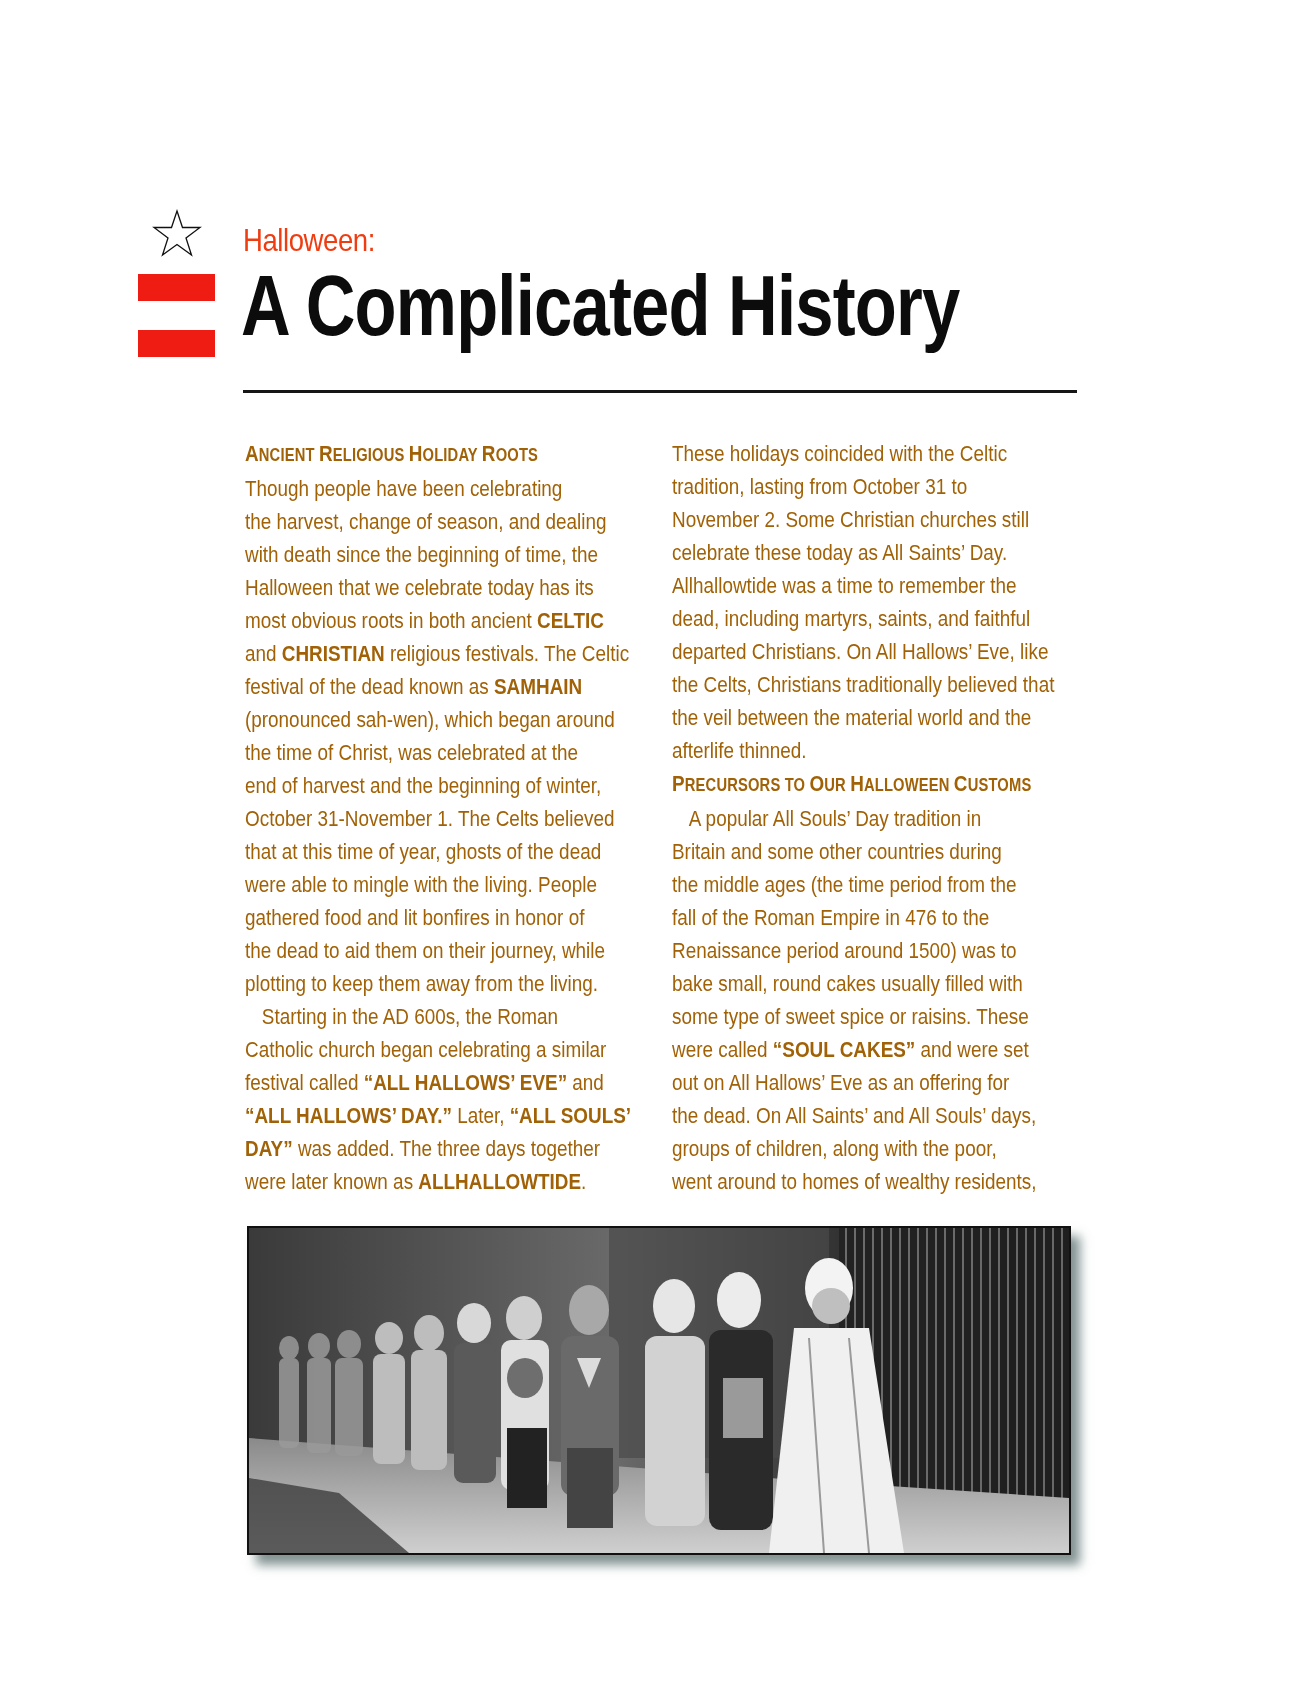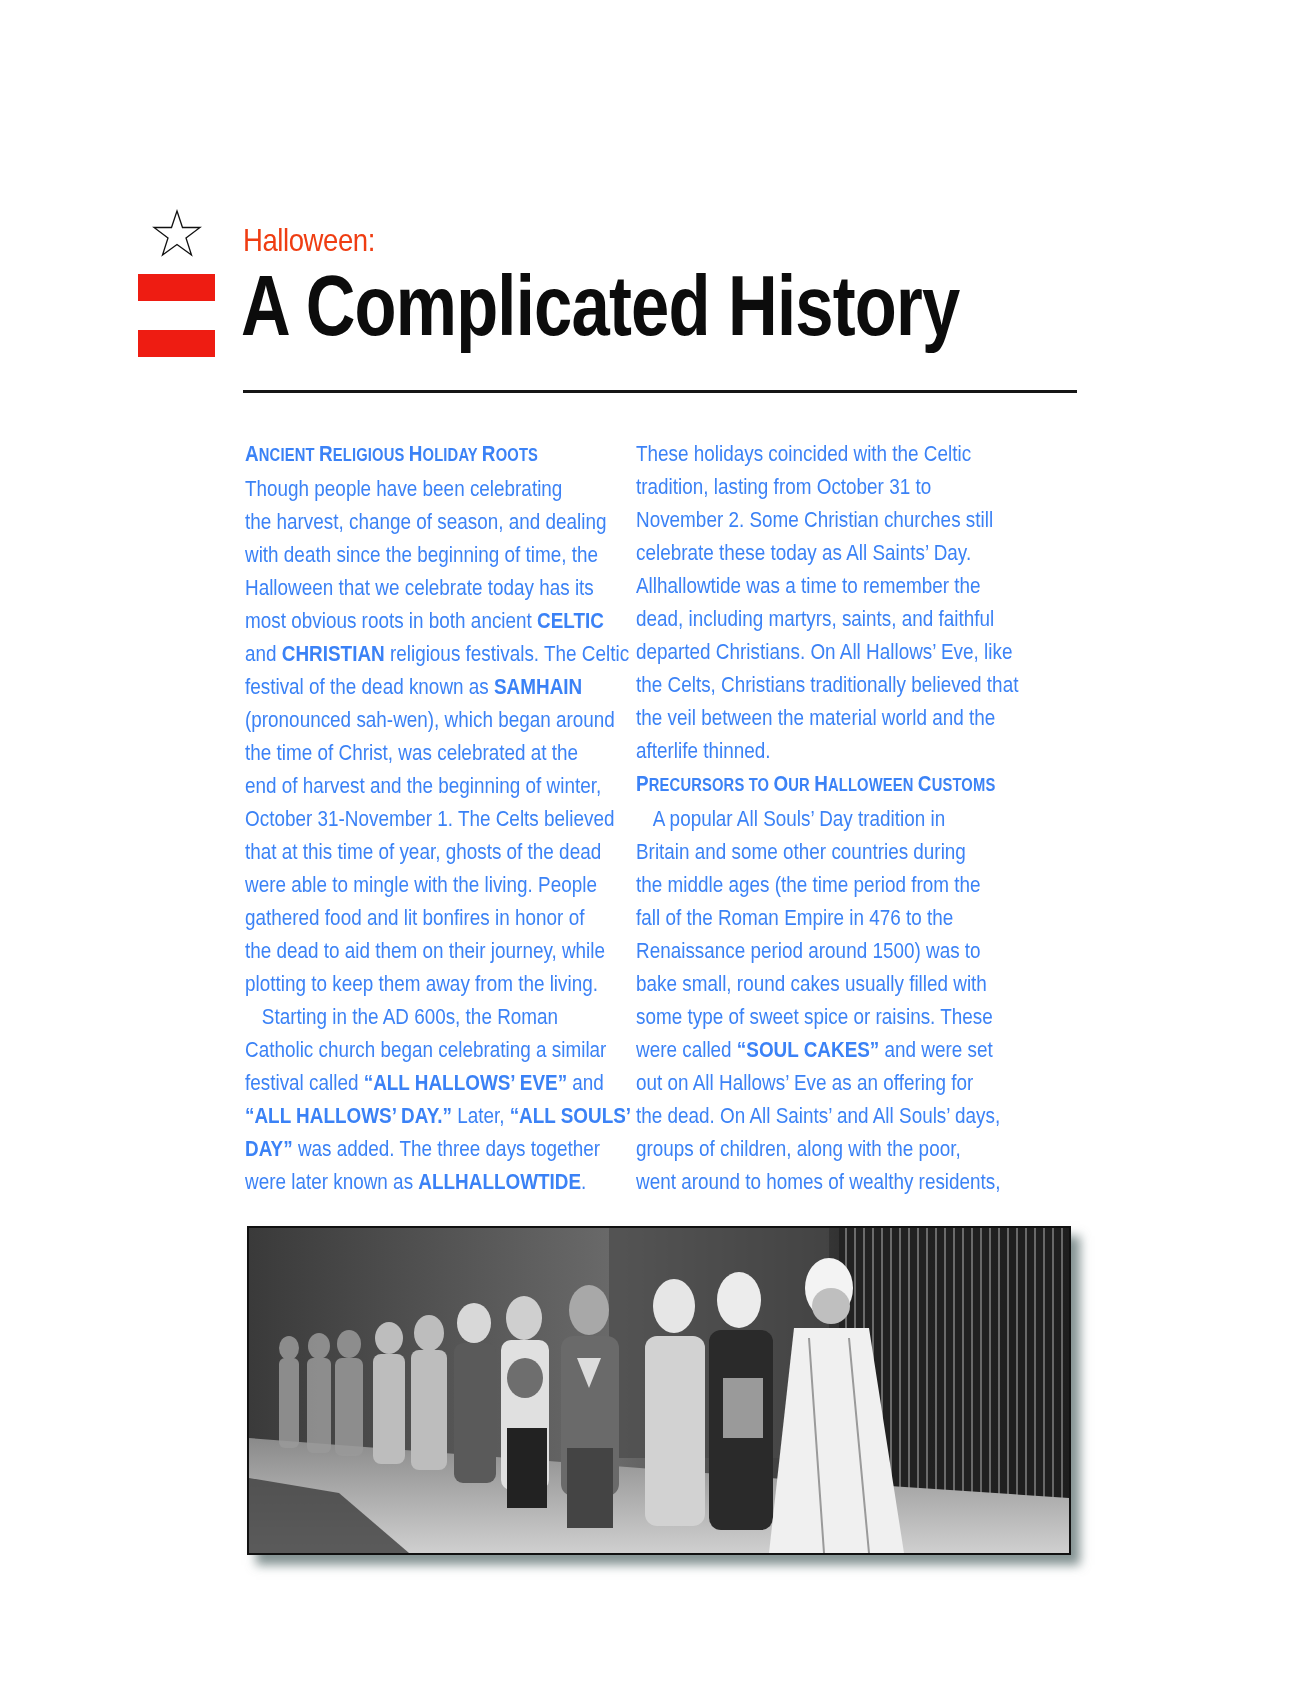--- a/index.html
+++ b/index.html
@@ -9,23 +9,23 @@
   
   .star { left: 152px; top: 209px; width: 50px; height: 50px; }
   .bar { background: #ee1c12; left: 138px; width: 77px; height: 27px; }
   .bar1 { top: 274px; }
   .bar2 { top: 330px; }
   .kicker { left: 243px; top: 222px; font-family: "Liberation Sans", sans-serif; font-size: 32px; color: #ef3d12; letter-spacing: -0.5px; transform: scaleX(0.86); transform-origin: left top; white-space: nowrap; }
   .title { left: 241px; top: 262px; font-family: "Liberation Sans", sans-serif; font-weight: bold; font-size: 86px; line-height: 1; color: #0c0c0c; letter-spacing: -1px; transform: scaleX(0.80); transform-origin: left top; white-space: nowrap; }
   .rule { left: 243px; top: 390px; width: 834px; height: 3px; background: #161616; }
 
   
-  .col { top: 437px; width: 400px; font-family: "Liberation Sans", sans-serif; font-size: 22.5px; line-height: 33px; color: #3b82f6; }
+  .col { top: 437px; width: 400px; font-family: "Liberation Sans", sans-serif; font-size: 22.5px; line-height: 33px; color: #a16207; }
   .col1 { left: 245px; }
-  .col2 { left: 636px; }
+  .col2 { left: 672px; }
   .col .line { display: block; white-space: nowrap; transform: scaleX(0.84); transform-origin: left center; }
   .col .indent { padding-left: 20px; }
   .col b { font-weight: bold; }
   .head { font-weight: bold; letter-spacing: 0.2px; }
   .head .sc { font-size: 0.78em; }
 
   
   .photo-wrap { left: 247px; top: 1226px; width: 820px; height: 325px; box-shadow: 9px 10px 10px rgba(90,110,110,0.75); border: 2px solid #111; overflow: hidden; background: #555; }
   .photo-wrap svg { display: block; }
 </style>

